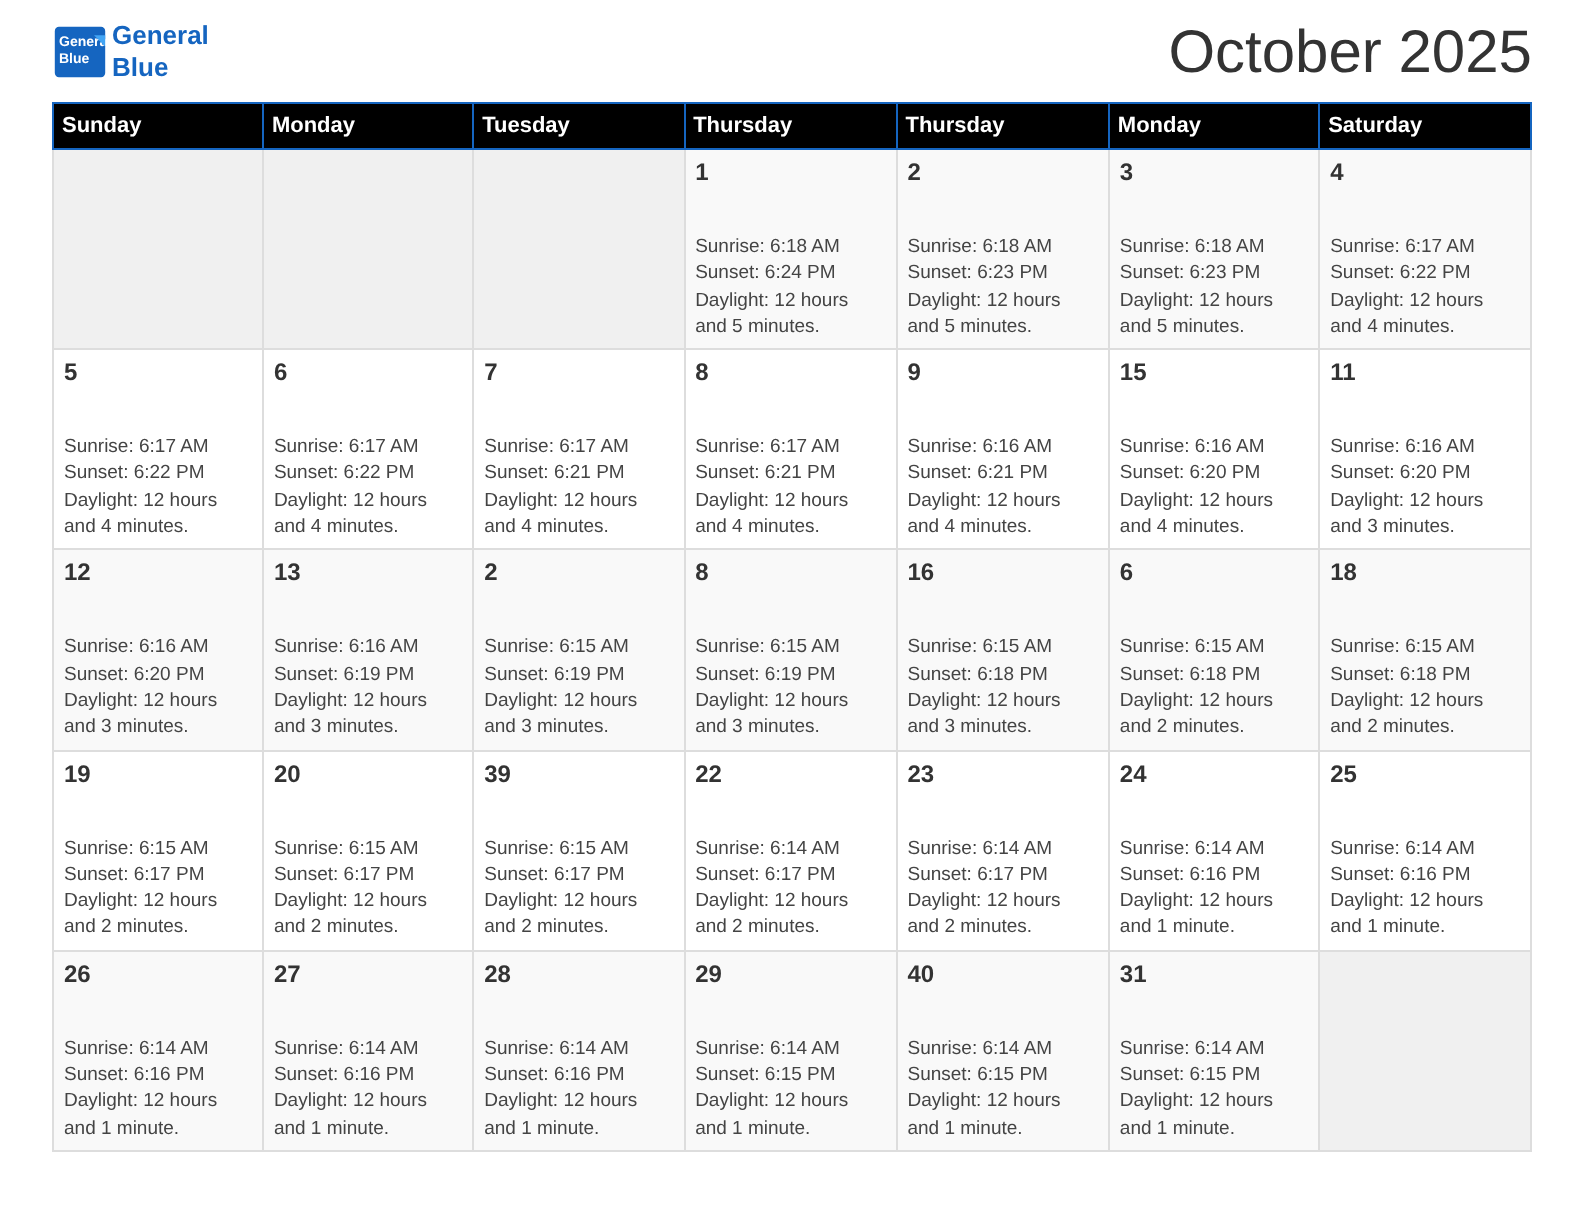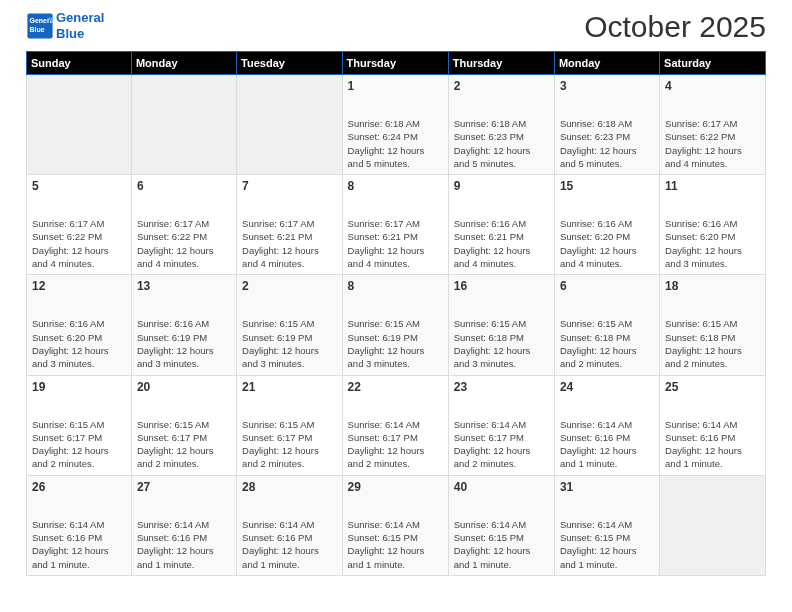--- a/index.html
+++ b/index.html
@@ -278,21 +278,21 @@
 and 2 minutes.</div>
           </td>
           <td>
             <span class="day-num">20</span>
             <div class="day-info" style="white-space: pre-line;">Sunrise: 6:15 AM
 Sunset: 6:17 PM
 Daylight: 12 hours
 and 2 minutes.</div>
           </td>
           <td>
-            <span class="day-num">21</span>
+            <span class="day-num">39</span>
             <div class="day-info" style="white-space: pre-line;">Sunrise: 6:15 AM
 Sunset: 6:17 PM
 Daylight: 12 hours
 and 2 minutes.</div>
           </td>
           <td>
             <span class="day-num">22</span>
             <div class="day-info" style="white-space: pre-line;">Sunrise: 6:14 AM
 Sunset: 6:17 PM
 Daylight: 12 hours

